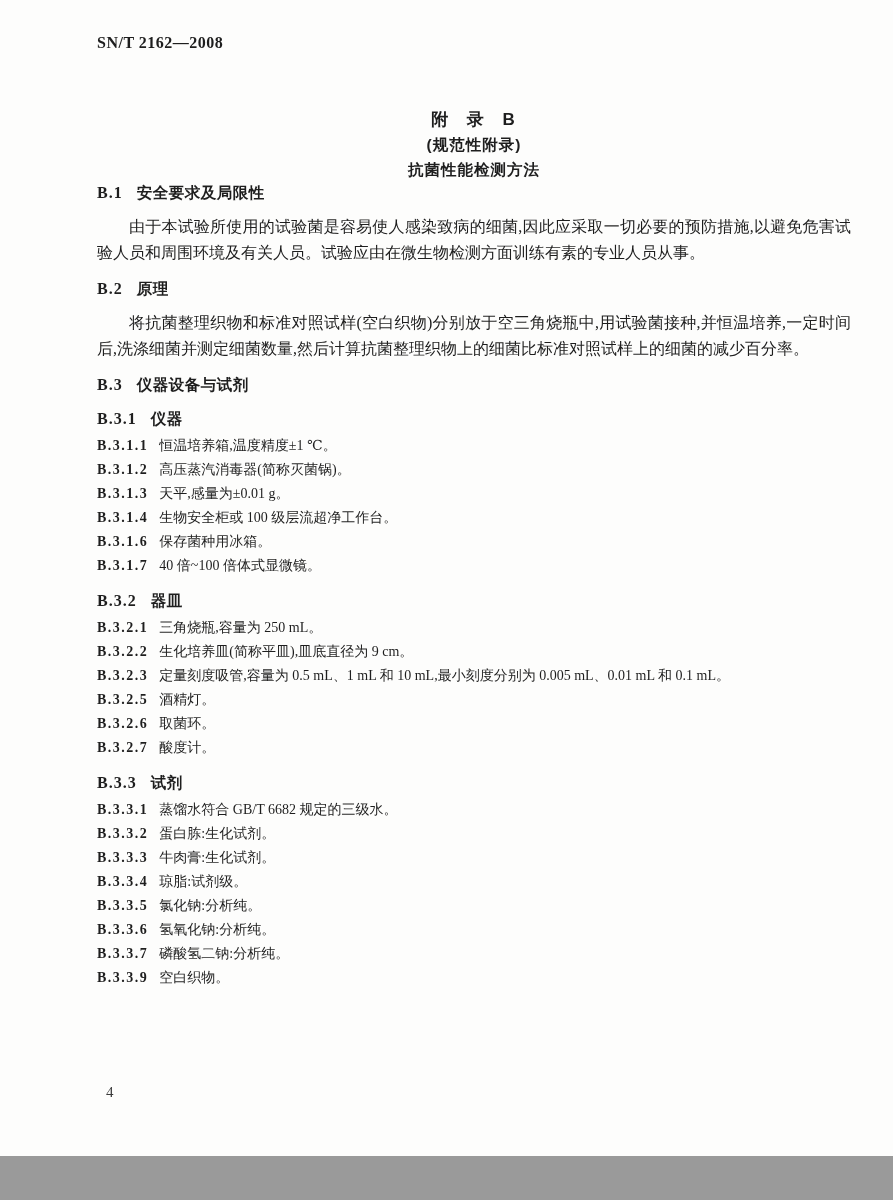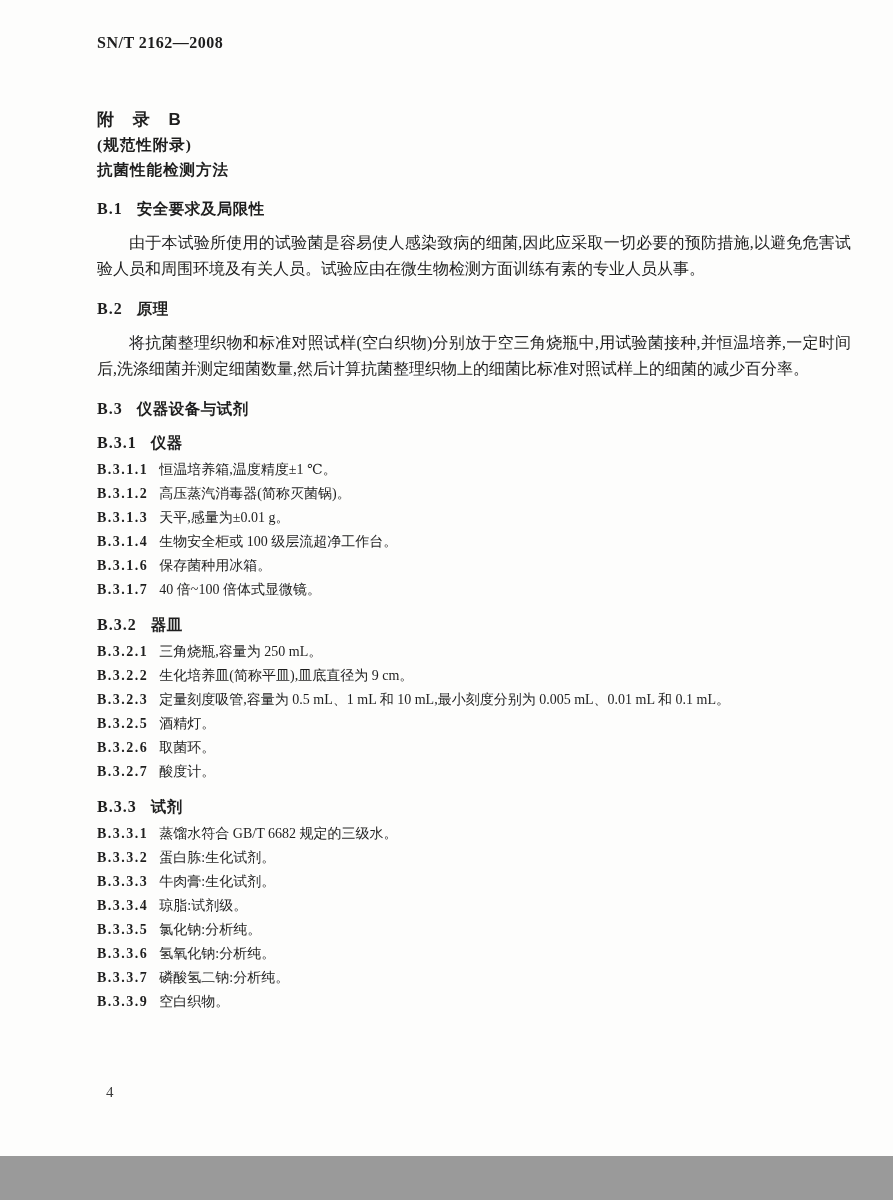--- a/index.html
+++ b/index.html
@@ -15,38 +15,37 @@
     font-family: "Liberation Serif", "DejaVu Serif", serif;
     overflow: hidden;
   }
   .standard-code {
     font-weight: bold;
     font-size: 16px;
     line-height: 20px;
     letter-spacing: 0.5px;
     font-family: "Liberation Serif", "DejaVu Serif", serif;
   }
-  .appendix-head { text-align: left; margin-top: 54px; }
+  .appendix-head { text-align: center; margin-top: 54px; }
   .appendix-title {
     font-family: "Liberation Sans", "DejaVu Sans", sans-serif;
     font-weight: bold;
     font-size: 17px;
     line-height: 25px;
     word-spacing: 10px;
     letter-spacing: 2px;
   }
   .appendix-subtitle, .appendix-name {
-    font-family: Liberation Serif, serif;
+    font-family: Liberation Sans, sans-serif;
     font-weight: bold;
     font-size: 15.5px;
     line-height: 25px;
     letter-spacing: 1px;
   }
   .section-heading {
-    margin-top: 16px;
     margin-bottom: 10px;
     line-height: 22px;
     white-space: nowrap;
   }
   .section-heading .sec-no {
     font-weight: bold;
     font-size: 16px;
     letter-spacing: 1px;
     font-family: "Liberation Serif", "DejaVu Serif", serif;
     margin-right: 14px;

